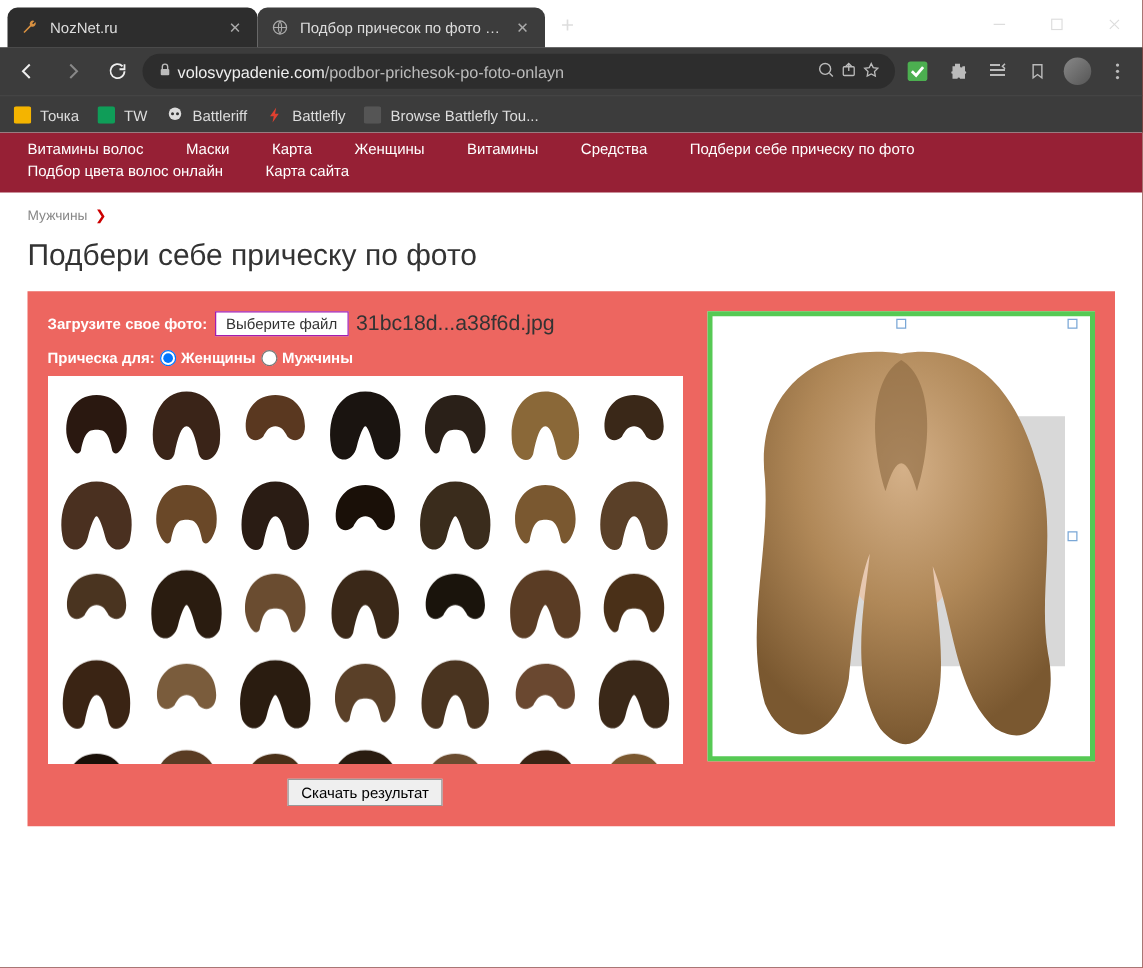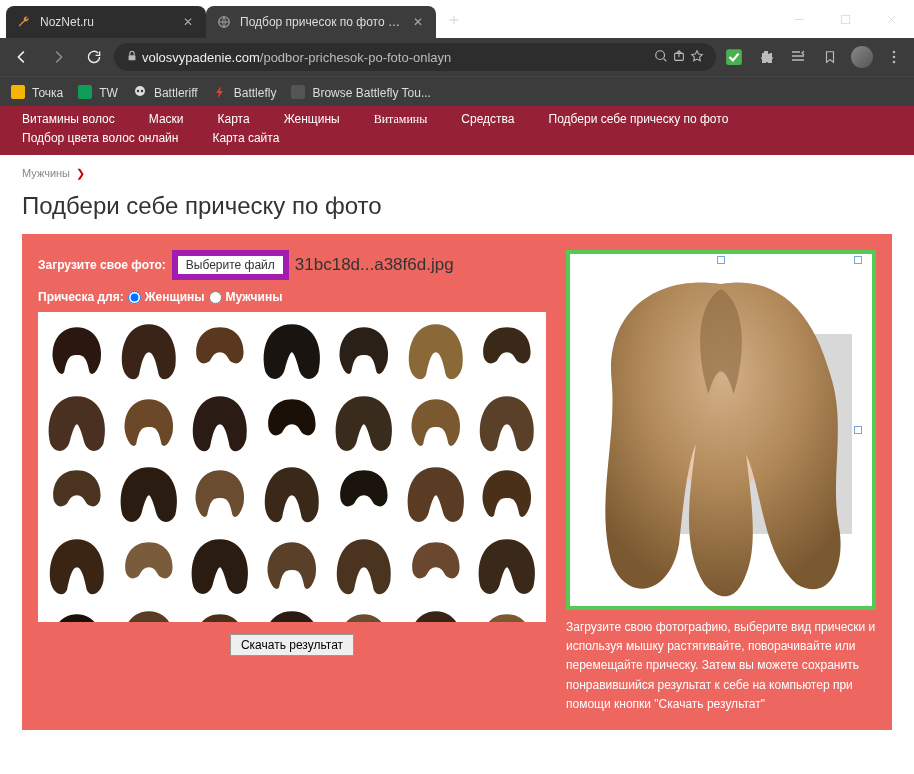--- a/index.html
+++ b/index.html
@@ -36,21 +36,21 @@
 .site-nav-row { display: flex; gap: 34px; flex-wrap: wrap; }
 
 .breadcrumb { padding: 12px 22px 4px; font-size: 11px; color: #888; }
 .breadcrumb-arrow { color: #c00; margin-left: 3px; }
 
 .page-title { font-size: 24px; color: #333; padding: 8px 22px 14px; font-weight: normal; }
 
 .red-panel { margin: 0 22px 22px; background: #ed6660; padding: 16px; display: flex; gap: 20px; }
 .left-col { width: 508px; flex-shrink: 0; }
 .upload-row { color: #fff; font-size: 12px; font-weight: bold; display: flex; align-items: center; gap: 6px; margin-bottom: 10px; }
-.file-btn { background: #fff; border: 6px solid #a21caf; padding: 2px 8px; font-size: 12px; cursor: pointer; color: #333; font-weight: normal; }
+.file-btn { background: #fff; border: 1px solid #a21caf; padding: 2px 8px; font-size: 12px; cursor: pointer; color: #333; font-weight: normal; }
 .filename { color: #333; font-size: 17px; font-weight: normal; }
 .gender-row { color: #fff; font-size: 12px; font-weight: bold; display: flex; align-items: center; gap: 4px; margin-bottom: 8px; }
 .gender-row label { font-weight: bold; }
 
 .hair-grid-wrap { background: #fff; height: 310px; overflow-y: scroll; }
 .hair-grid { display: grid; grid-template-columns: repeat(7, 1fr); gap: 2px; padding: 4px; }
 .hair-item { aspect-ratio: 1; background: #fff; display: flex; align-items: center; justify-content: center; cursor: pointer; }
 .download-row { text-align: center; margin-top: 12px; }
 .download-btn { background: #efefef; border: 1px solid #999; padding: 3px 10px; font-size: 12px; cursor: pointer; }
 
@@ -234,21 +234,21 @@
 </div>
 
 <div class="content">
 
   <div class="site-nav">
     <div class="site-nav-row" id="nav-row1">
         <span style="cursor: pointer;">Витамины волос</span>
         <span style="cursor: pointer;">Маски</span>
         <span style="cursor: pointer;">Карта</span>
         <span style="cursor: pointer;">Женщины</span>
-        <span style="cursor: pointer; font-family: Liberation Serif, serif;">Витамины</span>
+        <span style="cursor: pointer;">Витамины</span>
         <span style="cursor: pointer;">Средства</span>
         <span style="cursor: pointer;">Подбери себе прическу по фото</span>
       </div>
     <div class="site-nav-row" id="nav-row2" style="margin-top:4px;">
         <span style="cursor: pointer;">Подбор цвета волос онлайн</span>
         <span style="cursor: pointer;">Карта сайта</span>
       </div>
   </div>
 
   <div class="breadcrumb">
@@ -474,16 +474,15 @@
               <stop offset="100%" stop-color="#7a5830"></stop>
             </radialGradient>
           </defs>
           <path d="M180 20 C100 10 40 50 50 120 C55 180 30 240 50 300 C70 340 120 330 130 280 C135 240 140 200 150 180 C145 220 130 280 160 320 C180 340 200 335 210 310 C225 280 215 230 210 190 C230 230 230 290 270 320 C310 340 330 300 320 260 C310 210 330 160 310 110 C290 50 250 10 180 20 Z" fill="url(#hg)"></path>
           <path d="M180 25 C150 40 150 90 165 130 C175 100 185 100 195 130 C210 90 210 40 180 25 Z" fill="#8a6840" opacity="0.6"></path>
         </svg>
         <div class="sel-handle" style="left:50%;top:2px;transform:translateX(-50%);"></div>
         <div class="sel-handle" style="right:10px;top:2px;"></div>
         <div class="sel-handle" style="right:10px;top:50%;transform:translateY(-50%);"></div>
       </div>
-      <div class="instr">Загрузите свою фотографию, выберите вид прически и используя мышку растягивайте, поворачивайте или перемещайте прическу. Затем вы можете сохранить понравившийся результат к себе на компьютер при помощи кнопки "Скачать результат"</div>
     </div>
   </div>
 </div>
 
 </body></html>

